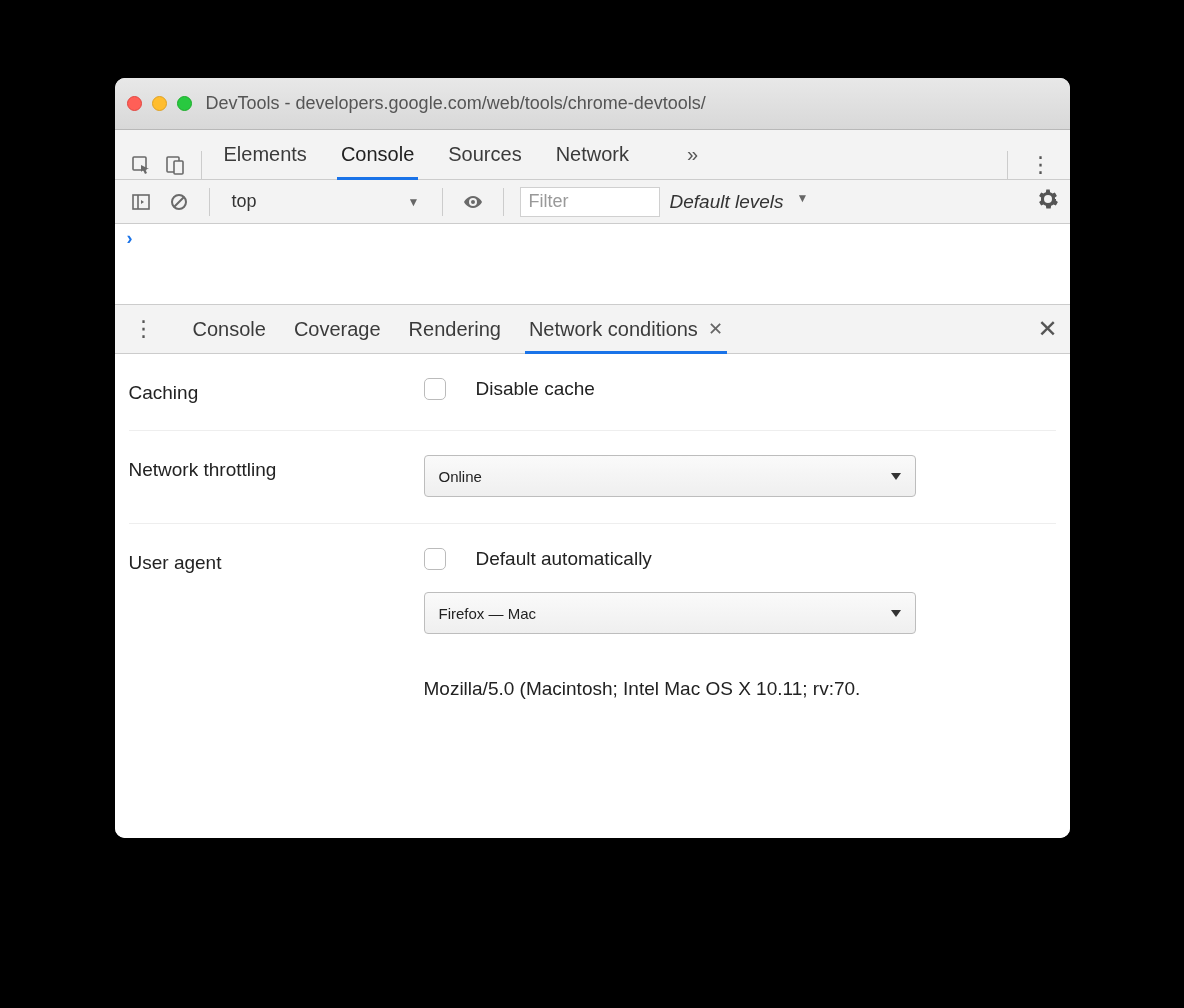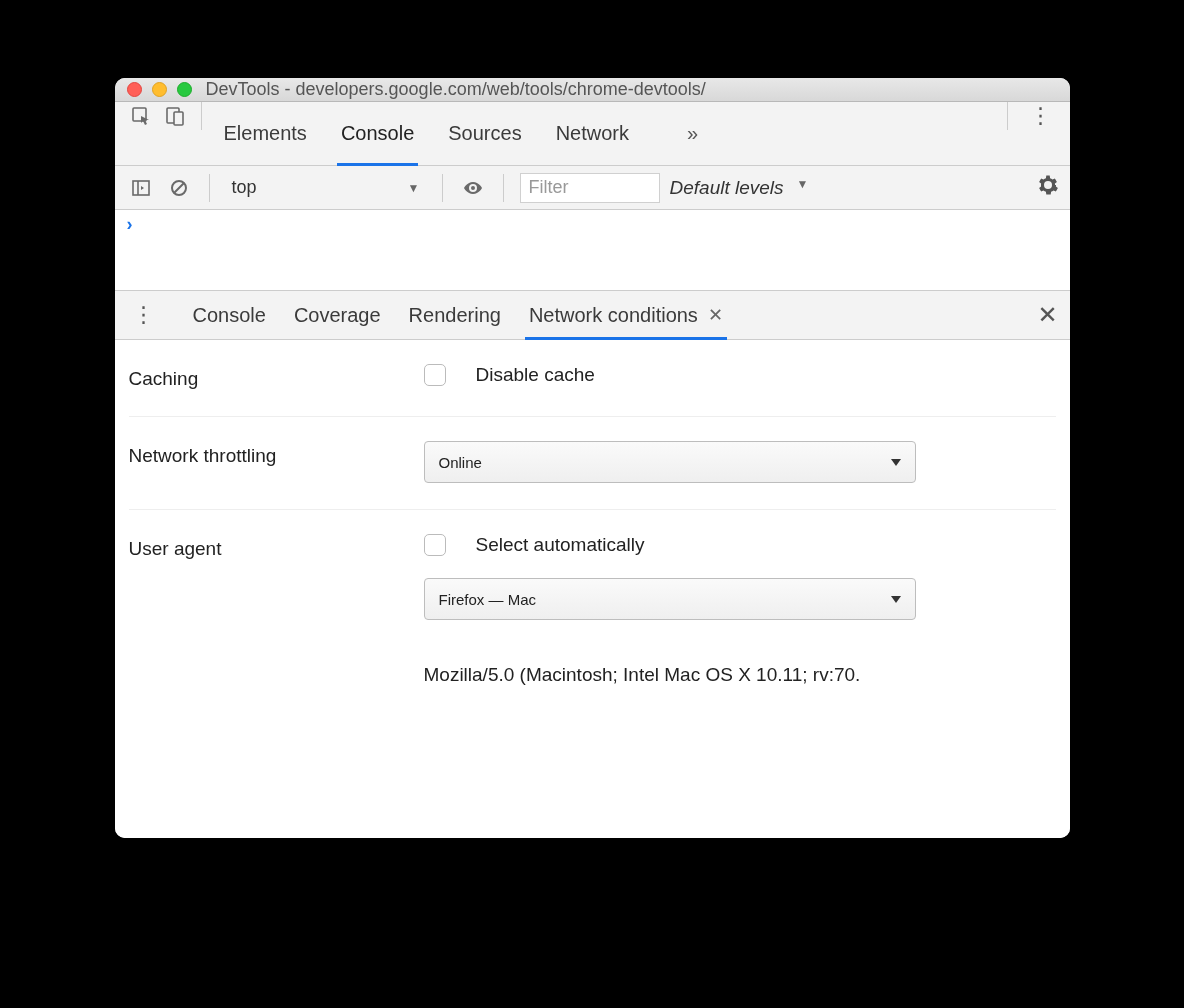--- a/index.html
+++ b/index.html
@@ -17,39 +17,39 @@
     width: 955px;
     height: 760px;
     background: #fff;
     border-radius: 10px;
     box-shadow: 0 20px 60px rgba(0,0,0,0.5);
     overflow: hidden;
     display: flex;
     flex-direction: column;
   }
   .titlebar {
-    height: 24px;
+    height: 52px;
     background: linear-gradient(#e8e8e8, #d8d8d8);
     border-bottom: 1px solid #b8b8b8;
     display: flex;
     align-items: center;
     padding: 2px 12px;
   }
   .traffic-lights { display: flex; gap: 10px; margin-right: 14px; }
   .tl { width: 15px; height: 15px; border-radius: 50%; }
   .tl-close { background: #ff5f57; border: 1px solid #e24640; }
   .tl-min   { background: #ffbd2e; border: 1px solid #dfa123; }
   .tl-max   { background: #28c940; border: 1px solid #1dad2b; }
   .title { font-size: 18px; color: #555; }
   .toolbar {
-    height: 64px;
+    height: 50px;
     background: #f3f3f3;
     border-bottom: 1px solid #ccc;
     display: flex;
-    align-items: flex-start;
+    align-items: flex-end;
     padding: 0 12px;
     gap: 6px;
   }
   .icon-btn {
     width: 28px; height: 28px; display:flex; align-items:center; justify-content:center;
     color: #6a6a6a; cursor:pointer;
   }
   .divider { width:1px; height:28px; background:#ccc; margin:0 6px; }
   .tabs { display:flex; gap: 34px; align-items:center; height:100%; margin-left:10px; }
   .tab { font-size:20px; color:#3b3b3b; cursor:pointer; height:100%; display:flex; align-items:center; }
@@ -236,21 +236,21 @@
           <span class="select-caret"></span>
         </div>
       </div>
     </div>
 
     <div class="row">
       <div class="row-label">User agent</div>
       <div class="row-control ua-stack">
         <div class="chk-line">
           <div class="chk"></div>
-          <div class="chk-label">Select automatically</div>
+          <div class="chk-label">Default automatically</div>
         </div>
         <div class="select-box">
           <span>Firefox — Mac</span>
           <span class="select-caret"></span>
         </div>
         <div class="ua-string">Mozilla/5.0 (Macintosh; Intel Mac OS X 10.11; rv:70.</div>
       </div>
     </div>
 
   </div>

